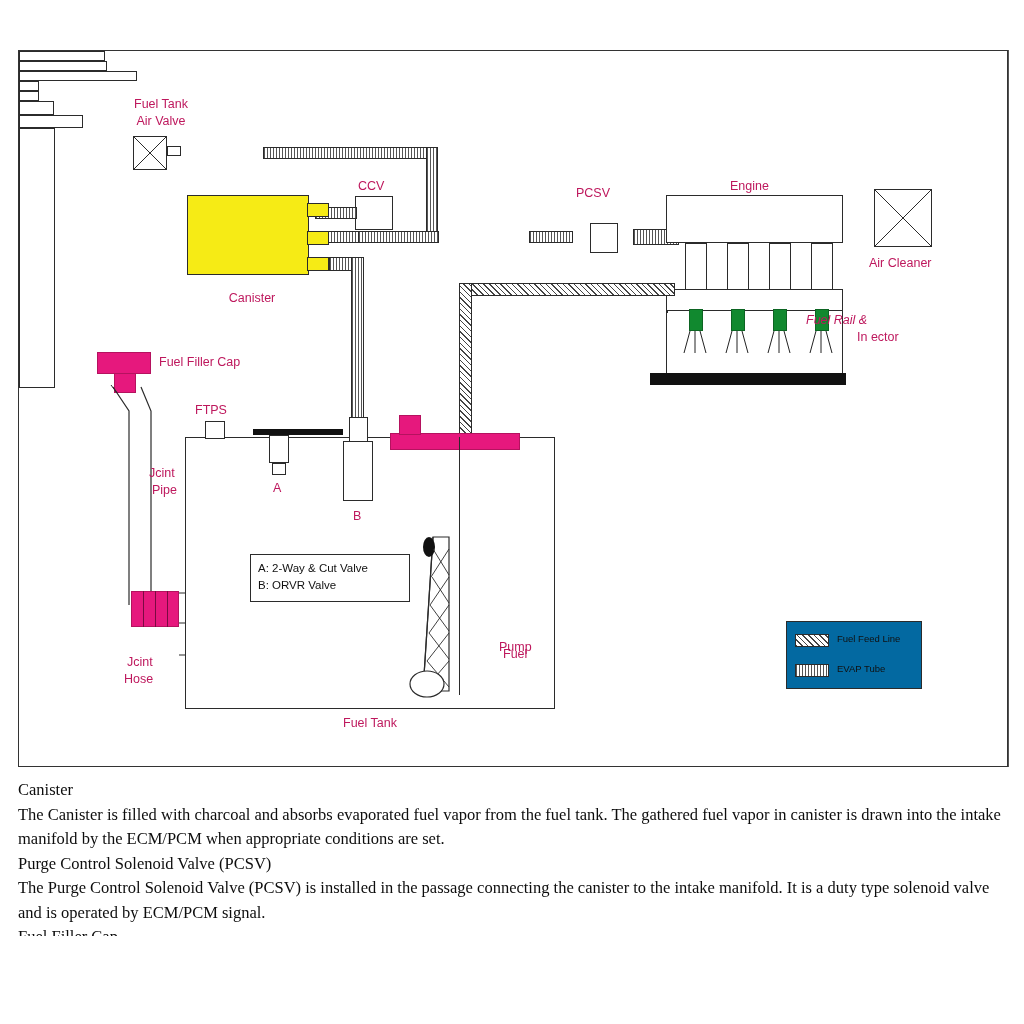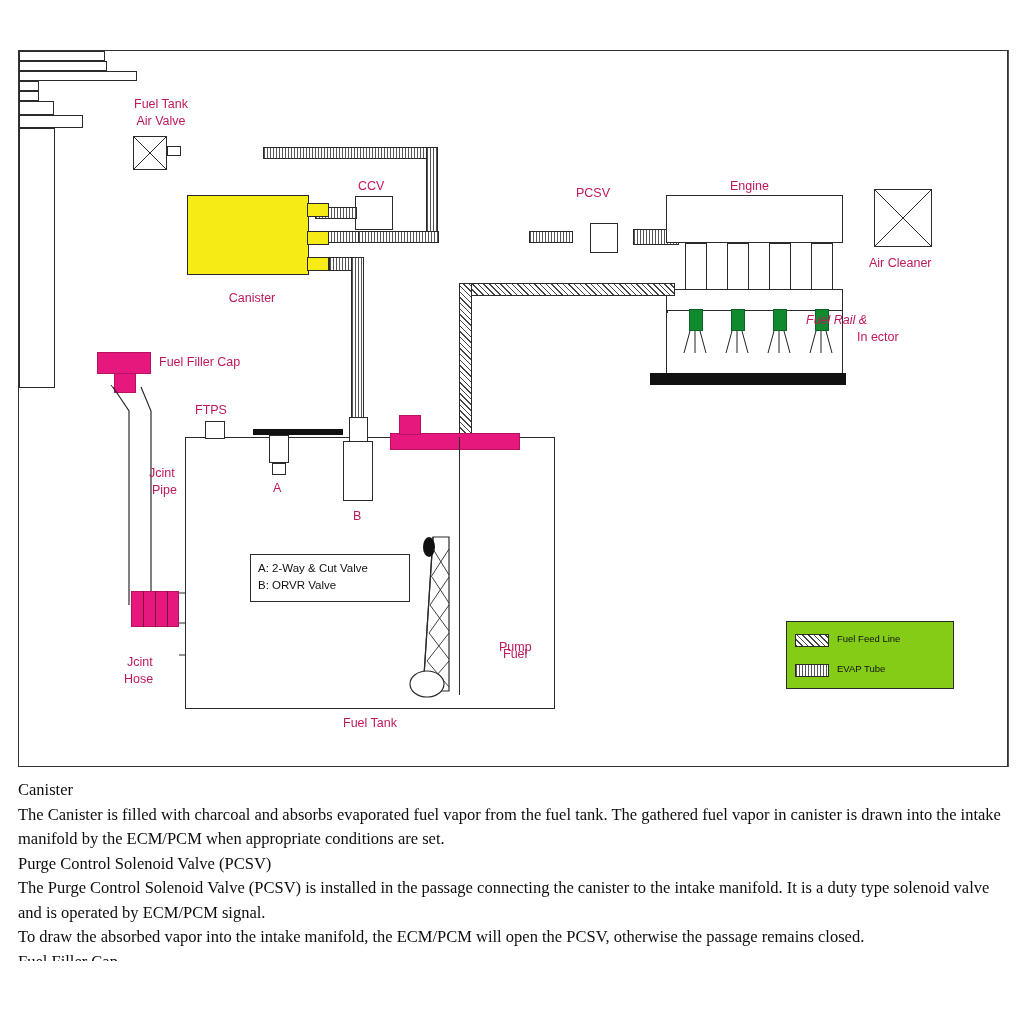--- a/index.html
+++ b/index.html
@@ -80,24 +80,24 @@
       linear-gradient(to top right, transparent calc(50% - 0.6px), #2b2b2b calc(50% - 0.6px), #2b2b2b calc(50% + 0.6px), transparent calc(50% + 0.6px)),
       linear-gradient(to bottom right, transparent calc(50% - 0.6px), #2b2b2b calc(50% - 0.6px), #2b2b2b calc(50% + 0.6px), transparent calc(50% + 0.6px)),
       #fff;
   }
 
   
   #legend {
     position: absolute;
     left: 767px;
     top: 570px;
-    width: 168px;
+    width: 136px;
     height: 68px;
     border: 1px solid #2b2b2b;
-    background: #84cc16;
+    background: #0369a1;
     box-sizing: border-box;
   }
   .legend-row {
     position: absolute;
     left: 8px;
     height: 16px;
   }
   .legend-swatch {
     position: absolute;
     left: 0;
@@ -325,15 +325,14 @@
     </div>
   </div>
 
 </div>
 
 <div id="body-text">
   <p>Canister</p>
   <p>The Canister is filled with charcoal and absorbs evaporated fuel vapor from the fuel tank. The gathered fuel vapor in canister is drawn into the intake manifold by the ECM/PCM when appropriate conditions are set.</p>
   <p>Purge Control Solenoid Valve (PCSV)</p>
   <p>The Purge Control Solenoid Valve (PCSV) is installed in the passage connecting the canister to the intake manifold. It is a duty type solenoid valve and is operated by ECM/PCM signal.</p>
-  <p>To draw the absorbed vapor into the intake manifold, the ECM/PCM will open the PCSV, otherwise the passage remains closed.</p>
   <p class="clipped">Fuel Filler Cap</p>
 </div>
 
 </body></html>

